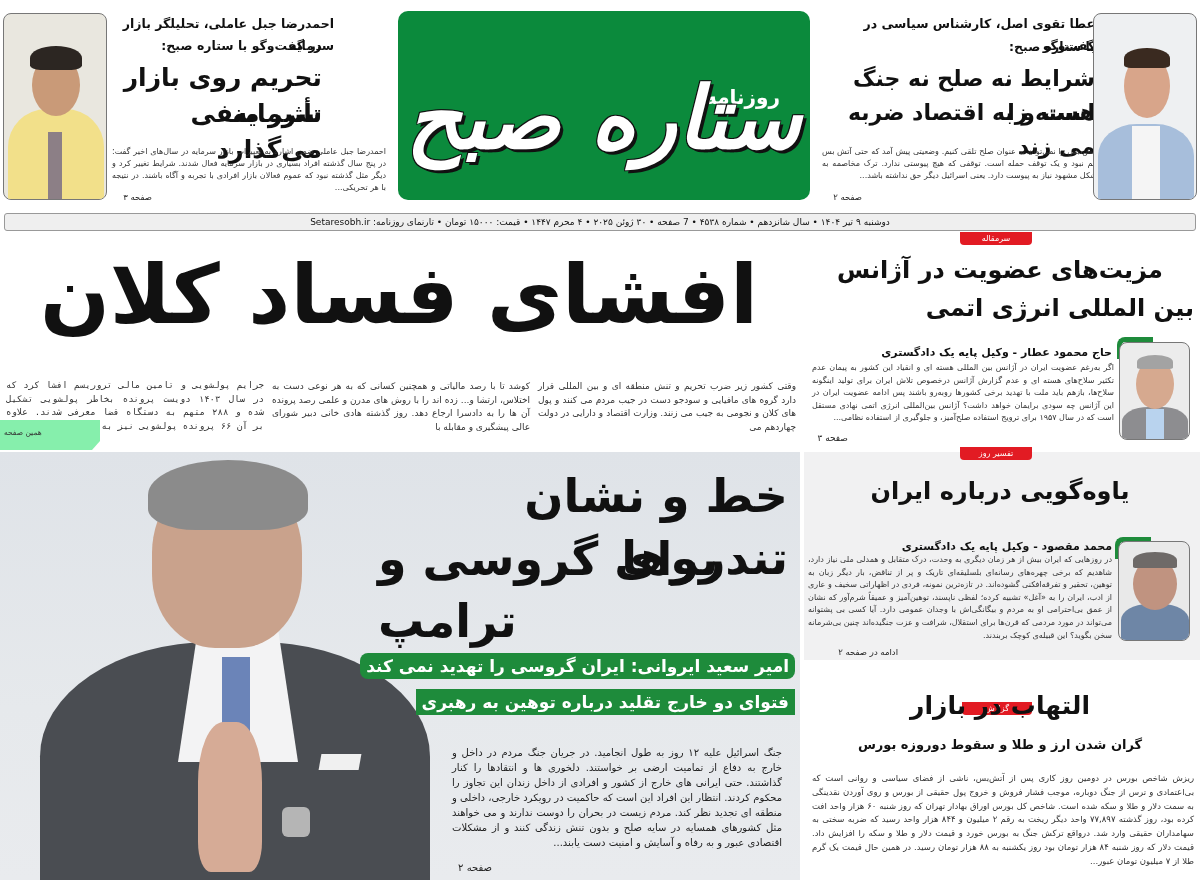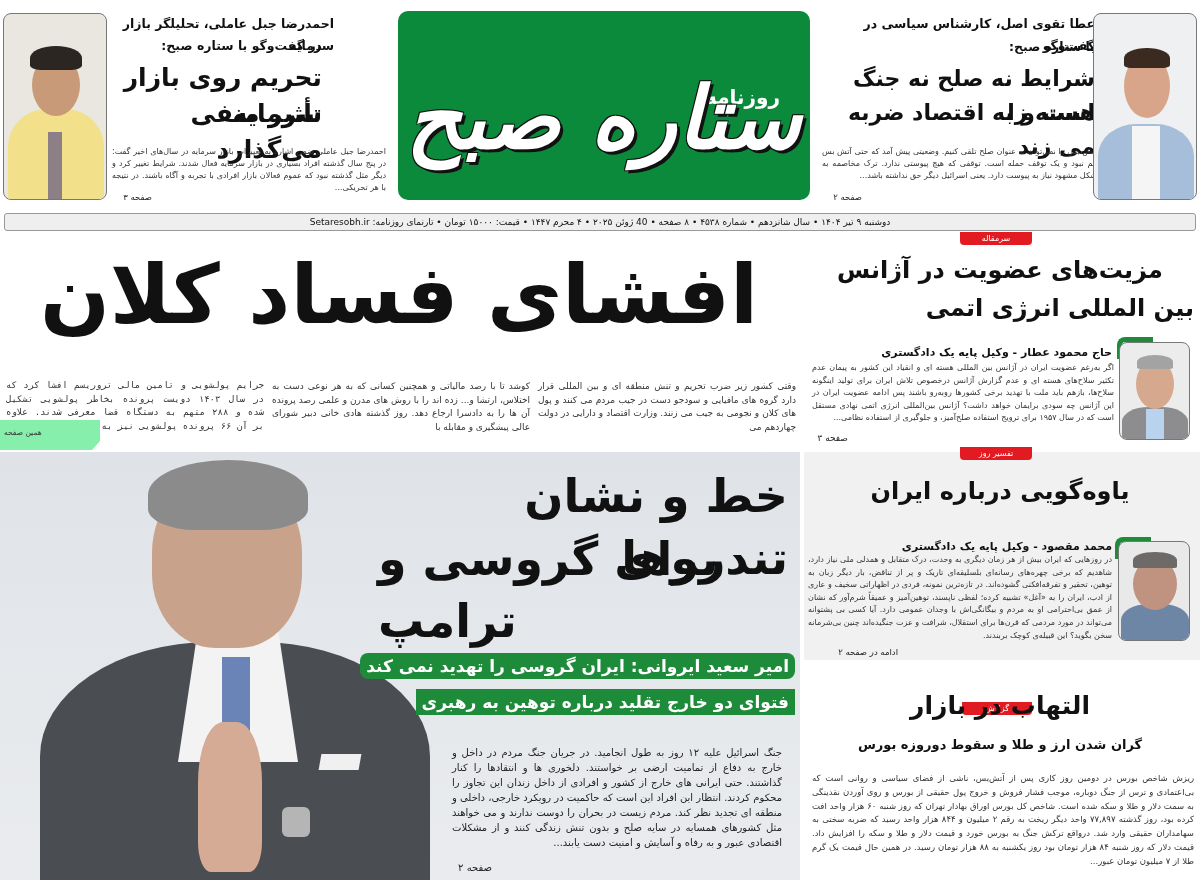--- a/index.html
+++ b/index.html
@@ -60,21 +60,21 @@
 <div class="abs headline-xl" style="left:830px; top:96px; width:265px; font-size:22px; line-height:34px;">است و به اقتصاد ضربه می زند</div>
 <div class="abs body-text" style="left:822px; top:146px; width:275px; font-size:8px; line-height:12px;">آتش بس را نمی‌توان به عنوان صلح تلقی کنیم. وضعیتی پیش آمد که حتی آتش بس هم نبود و یک توقف حمله است. توقفی که هیچ پیوستی ندارد. ترک مخاصمه به شکل مشهود نیاز به پیوست دارد. یعنی اسرائیل دیگر حق نداشته باشد...</div>
 <div class="abs page-ref" style="left:822px; top:192px; width:40px; font-size:8.5px;">صفحه ۲</div>
 <div class="photo" style="left:1093px; top:13px; width:104px; height:187px; background:#eef0f2;">
   <div class="body" style="left:4px; top:110px; width:96px; height:80px; background:#a7bedb;"></div>
   <div style="position:absolute; left:38px; top:112px; width:28px; height:75px; background:#f5f5f5;"></div>
   <div class="head" style="left:30px; top:40px; width:46px; height:64px; background:#d8a58a;"></div>
   <div class="head" style="left:30px; top:34px; width:46px; height:20px; background:#3a2a20; border-radius:50% 50% 15% 15%;"></div>
 </div>
 
-<div class="abs infobar">دوشنبه ۹ تیر ۱۴۰۴ • سال شانزدهم • شماره ۴۵۳۸ • ۸ صفحه • 40 ژوئن ۲۰۲۵ • ۴ محرم ۱۴۴۷ • قیمت: ۱۵۰۰۰ تومان • تارنمای روزنامه: Setaresobh.ir</div>
+<div class="abs infobar">دوشنبه ۹ تیر ۱۴۰۴ • سال شانزدهم • شماره ۴۵۳۸ • 7 صفحه • ۳۰ ژوئن ۲۰۲۵ • ۴ محرم ۱۴۴۷ • قیمت: ۱۵۰۰۰ تومان • تارنمای روزنامه: Setaresobh.ir</div>
 
 <div class="abs giant" style="left:14px; top:245px; width:770px;">افشای فساد کلان</div>
 
 <div class="abs body-text" style="left:538px; top:380px; width:258px; font-size:9px; line-height:13.5px;">وقتی کشور زیر ضرب تحریم و تنش منطقه ای و بین المللی قرار دارد گروه های مافیایی و سودجو دست در جیب مردم می کنند و پول های کلان و نجومی به جیب می زنند. وزارت اقتصاد و دارایی در دولت چهاردهم می</div>
 <div class="abs body-text" style="left:272px; top:380px; width:258px; font-size:9px; line-height:13.5px;">کوشد تا با رصد مالیاتی و همچنین کسانی که به هر نوعی دست به اختلاس، ارتشا و... زده اند را با روش های مدرن و علمی رصد پرونده آن ها را به دادسرا ارجاع دهد. روز گذشته هادی خانی دبیر شورای عالی پیشگیری و مقابله با</div>
 <div class="abs body-text" style="left:6px; top:380px; width:258px; font-size:9px; line-height:13.5px;font-family:Liberation Mono, monospace;">جرایم پولشویی و تامین مالی تروریسم افشا کرد که در سال ۱۴۰۳ دویست پرونده بخاطر پولشویی تشکیل شده و ۲۸۸ متهم به دستگاه قضا معرفی شدند. علاوه بر آن ۶۶ پرونده پولشویی نیز به قوه قضاییه...</div>
 
 <div class="abs" style="left:0; top:420px; width:100px; height:30px; background:#86efac; clip-path:polygon(0 0,100% 0,100% 70%,92% 100%,0 100%);">
   <span style="position:absolute; left:4px; top:8px; font-size:7.5px; color:#333; direction:rtl;">همین صفحه</span>
 </div>

